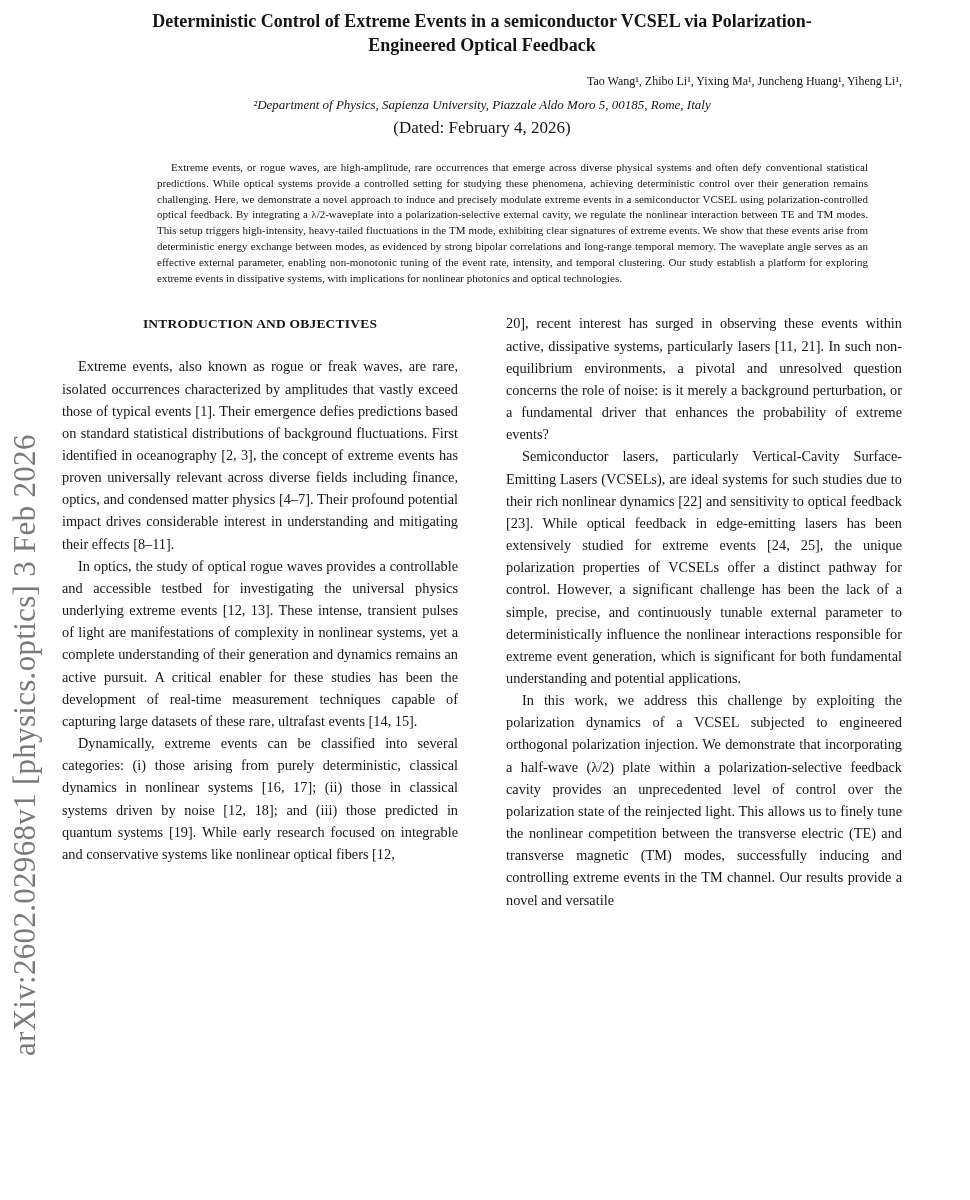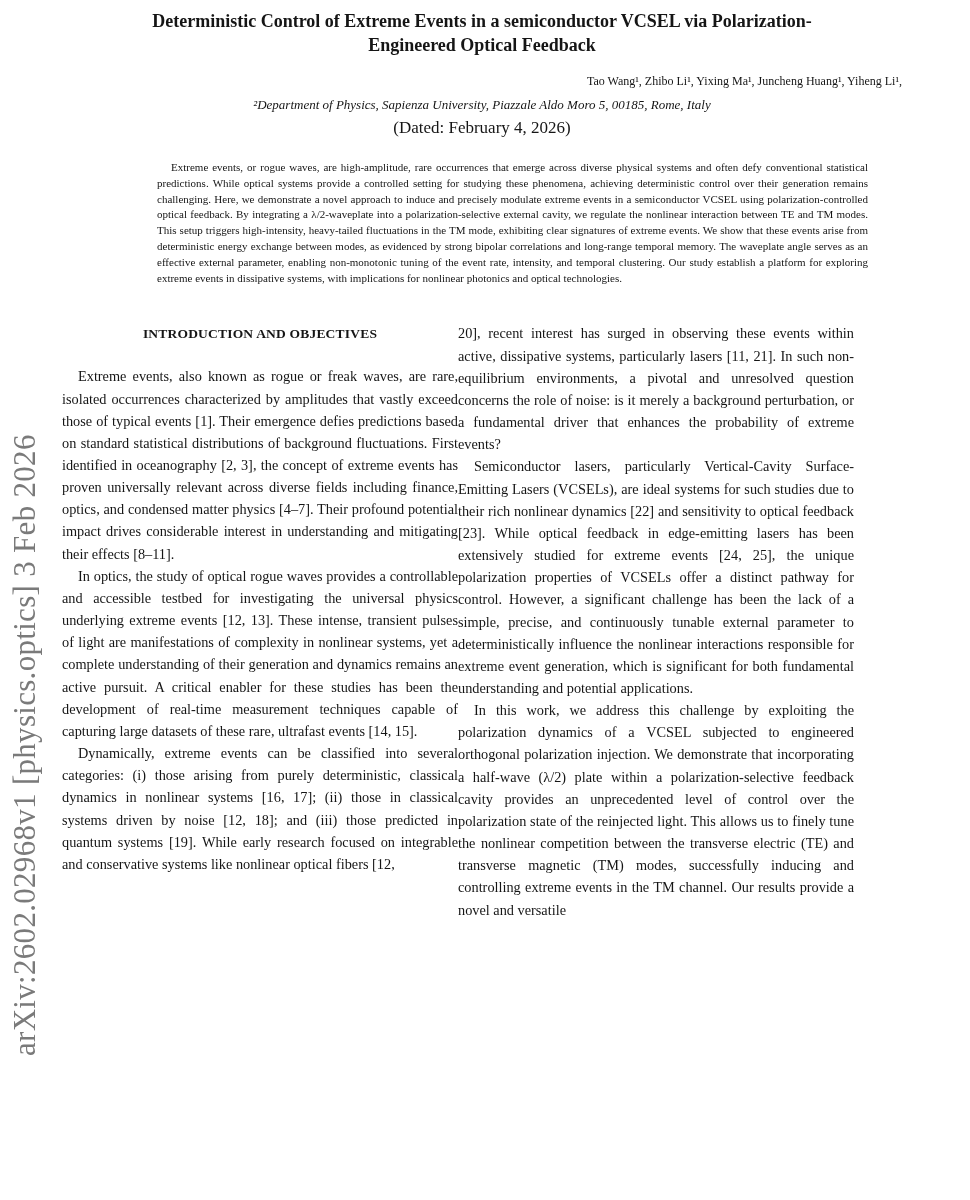--- a/index.html
+++ b/index.html
@@ -59,21 +59,22 @@
     text-indent: 14px;
     font-size: 11px;
     line-height: 1.44;
   }
   .pacs {
     margin: 24px 0 0 95px;
     font-size: 12.5px;
   }
   .columns {
     display: flex;
-    margin-top: 36px;
+    gap: 48px;
+    margin-top: 26px;
   }
   .col {
     width: 396px;
     text-align: justify;
     font-size: 14.3px;
     line-height: 1.55;
   }
   .col p { margin: 0; text-indent: 16px; }
   .col p.noindent { text-indent: 0; }
   h2.section {

